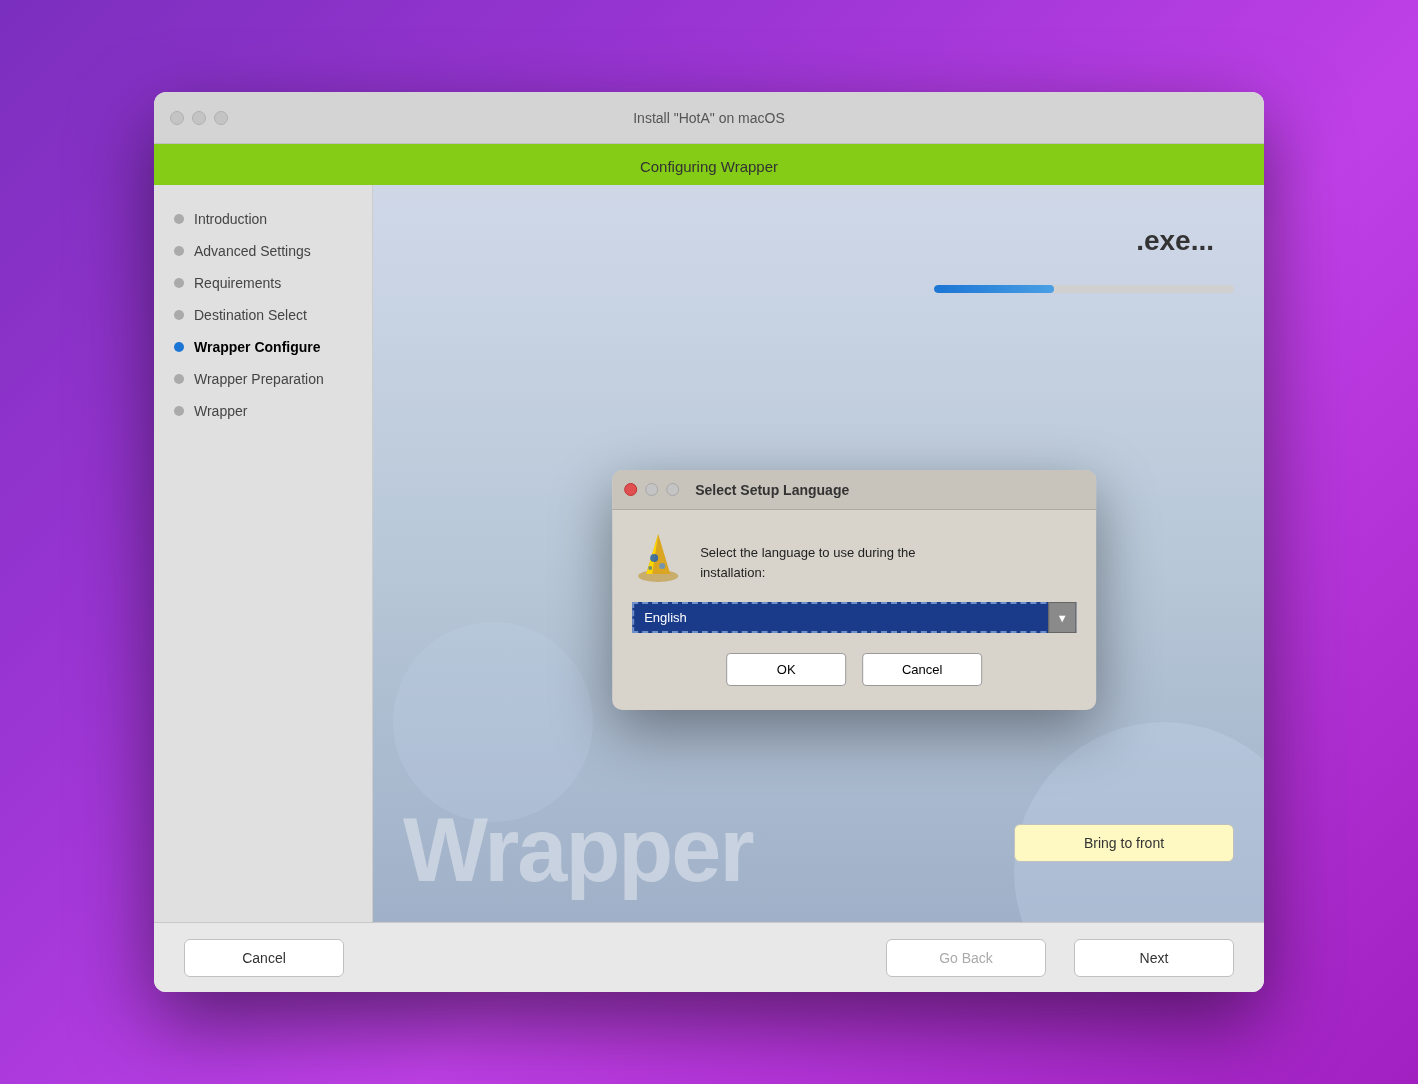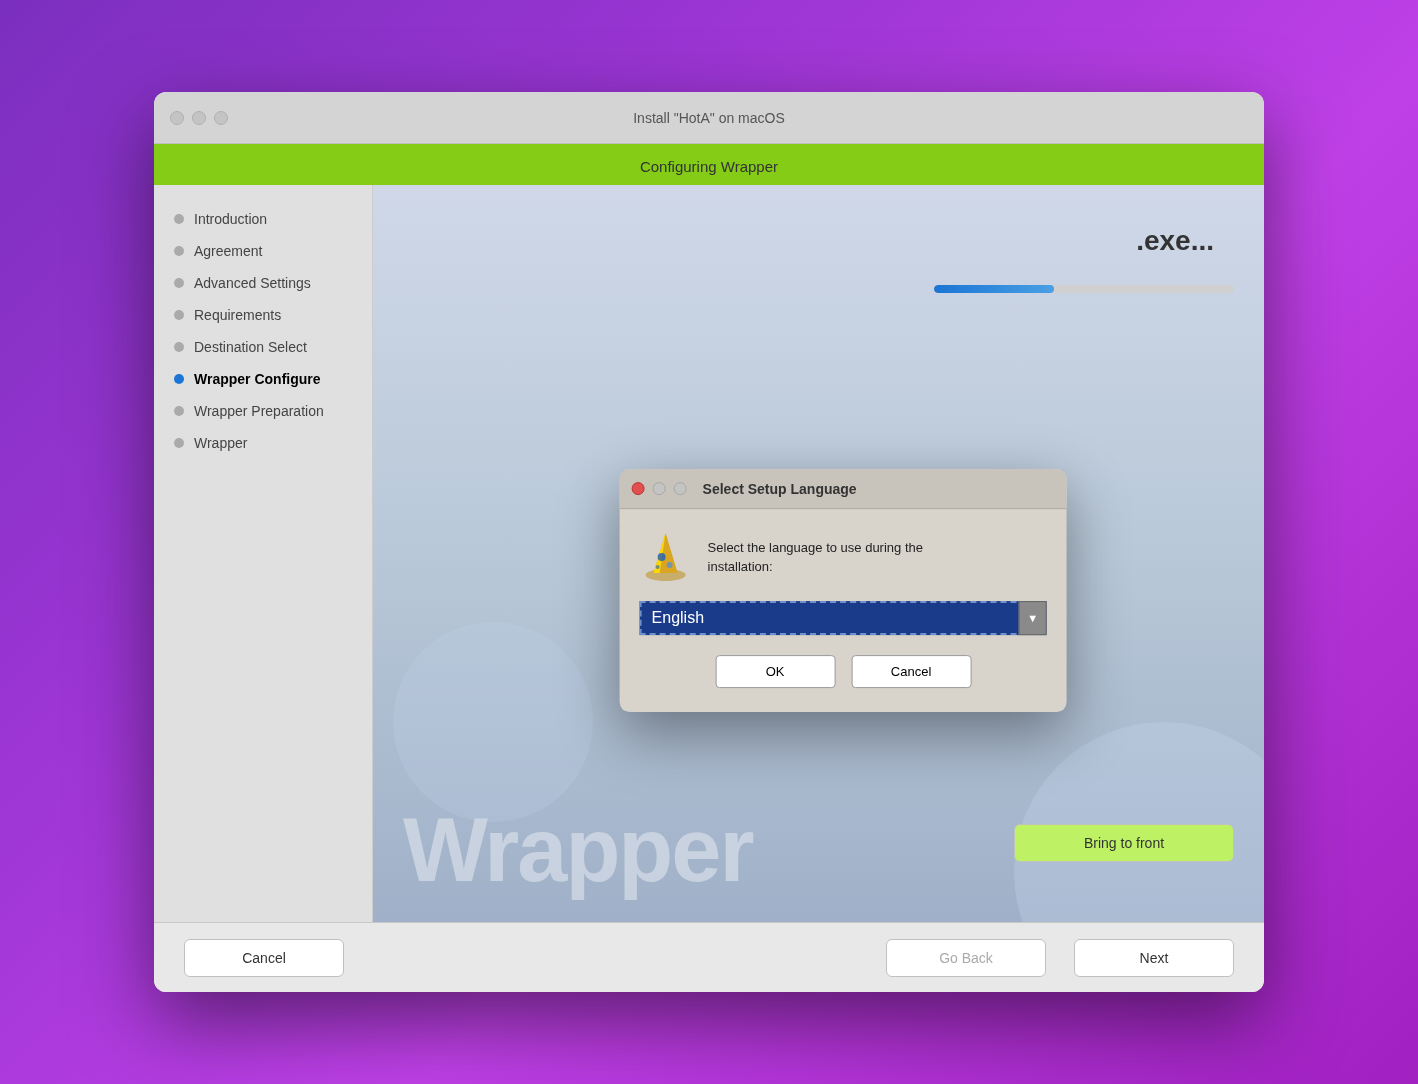--- a/index.html
+++ b/index.html
@@ -175,21 +175,21 @@
     }
 
     
     .bring-to-front-area {
       position: absolute;
       bottom: 60px;
       right: 30px;
     }
 
     .bring-to-front-btn {
-      background: #bef264;
+      background: #fef9c3;
       border: 1px solid #c0c0c0;
       border-radius: 6px;
       padding: 10px 40px;
       font-size: 14px;
       color: #333;
       cursor: pointer;
       min-width: 220px;
       text-align: center;
     }
 
@@ -225,21 +225,21 @@
       gap: 28px;
       justify-content: flex-end;
     }
 
     
     .dialog {
       position: absolute;
       top: 50%;
       left: 50%;
       transform: translate(-20%, -30%);
-      width: 447px;
+      width: 484px;
       background: #d8d4cc;
       border-radius: 10px;
       box-shadow: 0 20px 60px rgba(0,0,0,0.4);
       overflow: hidden;
       pointer-events: all;
       z-index: 200;
     }
 
     .dialog-titlebar {
       height: 40px;
@@ -282,21 +282,21 @@
       margin-left: 8px;
     }
 
     .dialog-body {
       padding: 20px 20px 24px 20px;
     }
 
     .dialog-content {
       display: flex;
       gap: 16px;
-      align-items: center;
+      align-items: flex-end;
       margin-bottom: 20px;
     }
 
     .dialog-icon {
       width: 52px;
       height: 52px;
       flex-shrink: 0;
     }
 
     .dialog-text {
@@ -330,21 +330,21 @@
       color: white;
       font-size: 11px;
     }
 
     .dialog-select-inner {
       flex: 1;
       background: #1a3a8a;
       color: white;
       border: 2px dashed #7090cc;
       padding: 6px 10px;
-      font-size: 16px;
+      font-size: 13px;
     }
 
     .dialog-buttons {
       display: flex;
       justify-content: center;
       gap: 16px;
     }
 
     .dialog-btn {
       background: white;
@@ -392,24 +392,20 @@
   </div>
 
   <div class="window-subtitle">Configuring Wrapper</div>
 
   <div class="content-area">
 
     <div class="sidebar">
       <div class="sidebar-item">
         <div class="sidebar-dot"></div>
         <span>Introduction</span>
-      </div>
-      <div class="sidebar-item">
-        <div class="sidebar-dot"></div>
-        <span>Agreement</span>
       </div>
       <div class="sidebar-item">
         <div class="sidebar-dot"></div>
         <span>Advanced Settings</span>
       </div>
       <div class="sidebar-item">
         <div class="sidebar-dot"></div>
         <span>Requirements</span>
       </div>
       <div class="sidebar-item">

